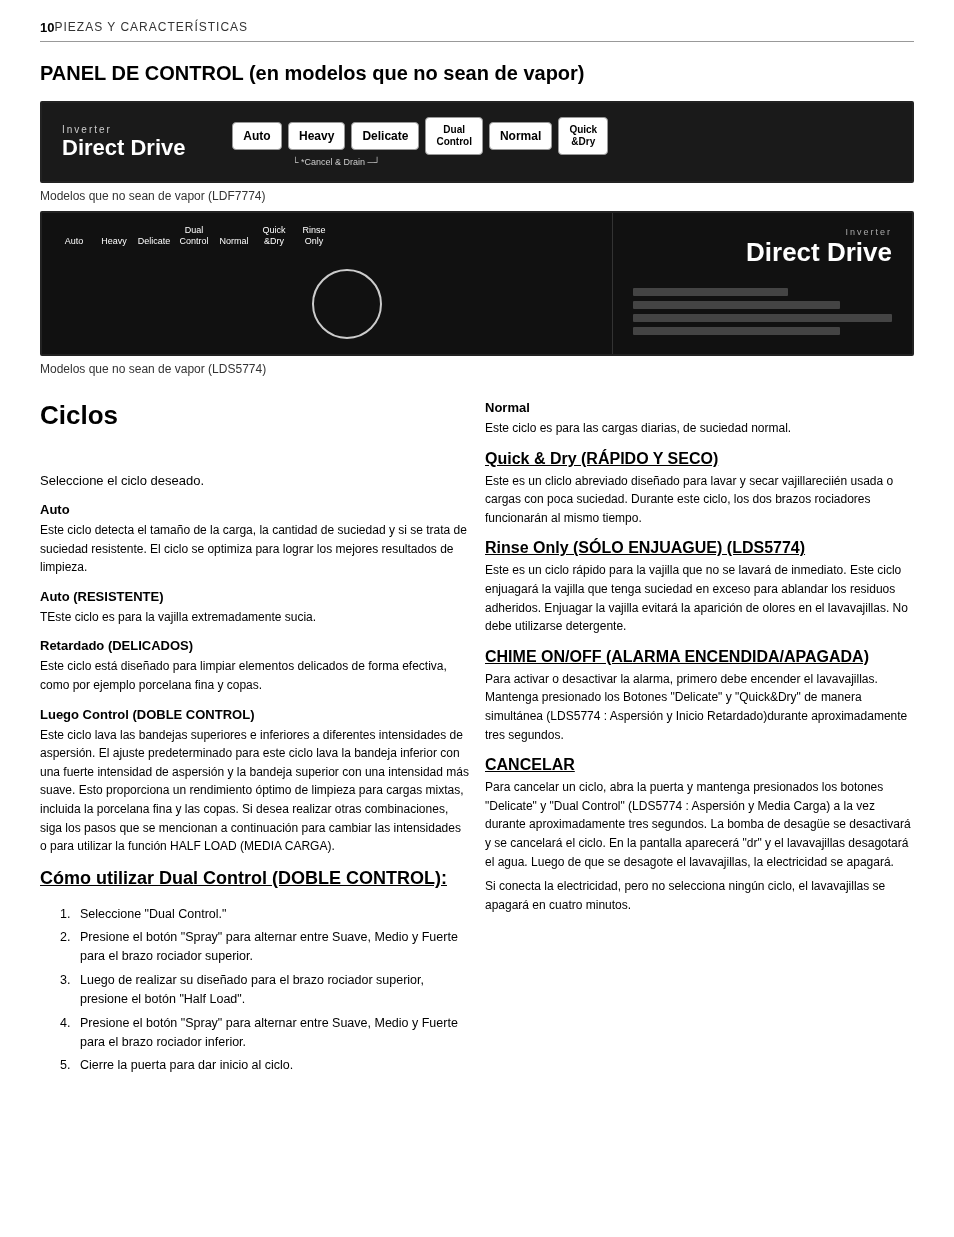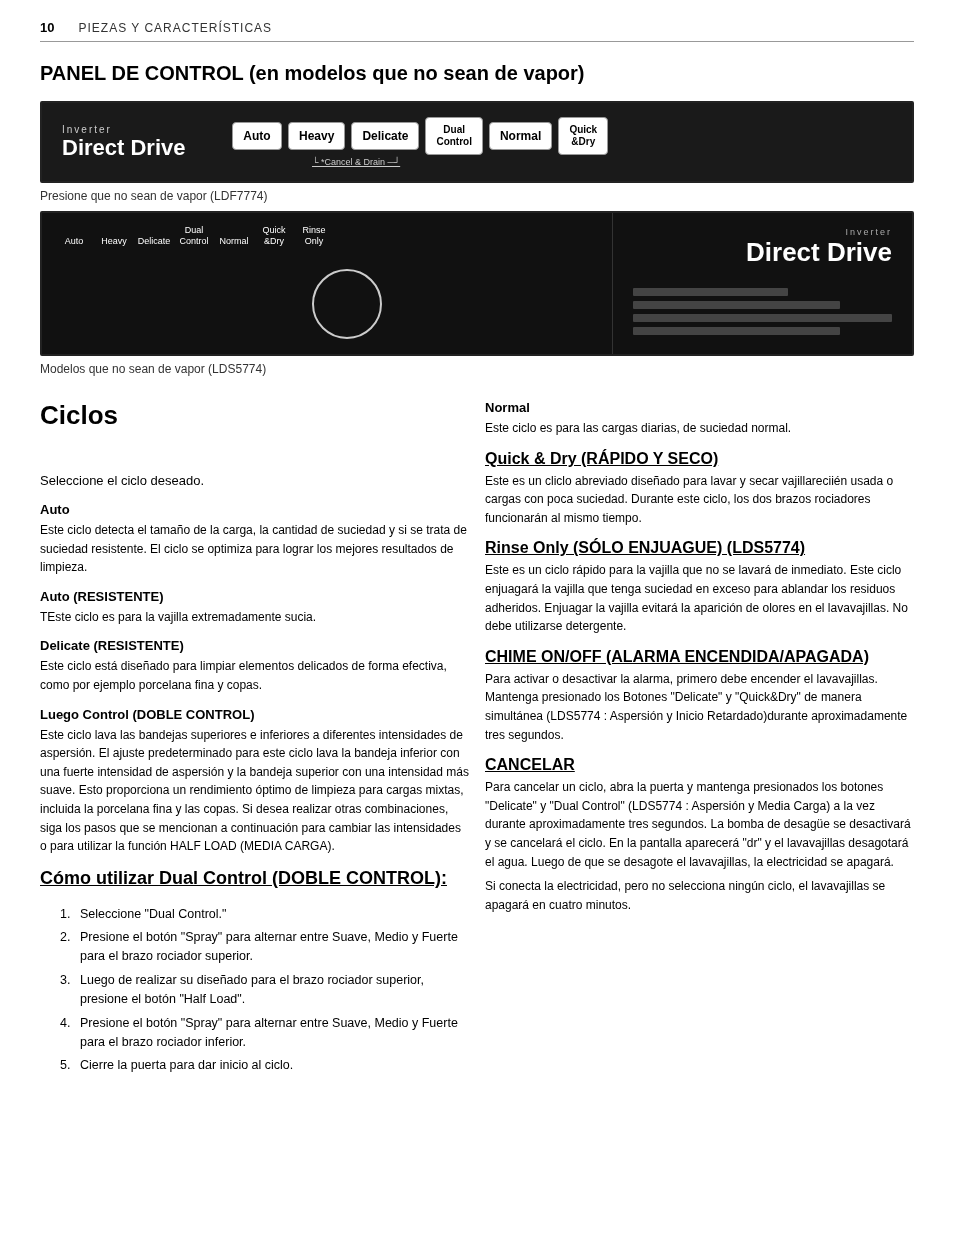--- a/index.html
+++ b/index.html
@@ -75,22 +75,21 @@
       line-height: 1.2;
     }
     .ctrl-btn.quick {
       font-size: 10px;
       line-height: 1.2;
     }
     .cancel-drain {
       font-size: 9px;
       color: #ccc;
       margin-top: 2px;
-      margin-left: 80px;
-      text-decoration: underline;
+      margin-left: 60px;
     }
     .model-label {
       font-size: 12px;
       color: #333;
       margin-bottom: 8px;
       margin-top: 4px;
     }
     
     .control-panel-diagram2 {
       border: 2px solid #222;
@@ -236,21 +235,21 @@
       font-size: 16px;
       font-weight: bold;
       text-decoration: underline;
       margin-bottom: 4px;
       margin-top: 12px;
     }
   </style>
 </head>
 <body>
 
-<div style="display:flex;align-items:flex-end;gap:24px;margin-bottom:6px;">
+<div style="display:flex;align-items:flex-start;gap:0;margin-bottom:6px;">
   <span style="font-weight:bold;font-size:13px;">10</span>
   <span style="font-size:12px;letter-spacing:1px;color:#333;">PIEZAS Y CARACTERÍSTICAS</span>
 </div>
 <hr class="top-rule">
 
 <h1 class="panel-title">PANEL DE CONTROL (en modelos que no sean de vapor)</h1>
 
 <div class="control-panel-diagram">
   <div class="brand-area">
     <span class="inverter-text">Inverter</span>
@@ -264,21 +263,21 @@
       <div class="ctrl-btn dual">Dual<br>Control</div>
       <div class="ctrl-btn">Normal</div>
       <div class="ctrl-btn quick">Quick<br>&amp;Dry</div>
     </div>
     <div class="cancel-drain">
       <span style="font-size:9px;color:#ccc;">└ *Cancel &amp; Drain ─┘</span>
     </div>
   </div>
 </div>
 
-<p class="model-label">Presione que no sean de vapor (LDF7774)</p>
+<p class="model-label">Modelos que no sean de vapor (LDF7774)</p>
 
 <div class="control-panel-diagram2">
   <div class="panel2-left">
     <div class="panel2-buttons-row">
       <div class="p2-btn">
           <span>Auto</span>
         </div>
       <div class="p2-btn">
           <span>Heavy</span>
         </div>
@@ -326,21 +325,21 @@
   <div class="left-col">
     <h2 class="ciclos-title">Ciclos</h2>
     <p class="intro-text">Seleccione el ciclo deseado.</p>
 
     <p class="section-title">Auto</p>
     <p class="section-text">Este ciclo detecta el tamaño de la carga, la cantidad de suciedad y si se trata de suciedad resistente. El ciclo se optimiza para lograr los mejores resultados de limpieza.</p>
 
     <p class="section-title">Auto (RESISTENTE)</p>
     <p class="section-text">TEste ciclo es para la vajilla extremadamente sucia.</p>
 
-    <p class="section-title">Delicate (RESISTENTE)</p>
+    <p class="section-title">Retardado (DELICADOS)</p>
     <p class="section-text">Este ciclo está diseñado para limpiar elementos delicados de forma efectiva, como por ejemplo porcelana fina y copas.</p>
 
     <p class="section-title">Luego Control (DOBLE CONTROL)</p>
     <p class="section-text">Este ciclo lava las bandejas superiores e inferiores a diferentes intensidades de aspersión. El ajuste predeterminado para este ciclo lava la bandeja inferior con una fuerte intensidad de aspersión y la bandeja superior con una intensidad más suave. Esto proporciona un rendimiento óptimo de limpieza para cargas mixtas, incluida la porcelana fina y las copas. Si desea realizar otras combinaciones, siga los pasos que se mencionan a continuación para cambiar las intensidades o para utilizar la función HALF LOAD (MEDIA CARGA).</p>
 
     <p class="section-title-underline">Cómo utilizar Dual Control (DOBLE CONTROL):</p>
     <div>
       <div class="list-item">
         <span class="list-num">1.</span>
         <span>Seleccione "Dual Control."</span>

